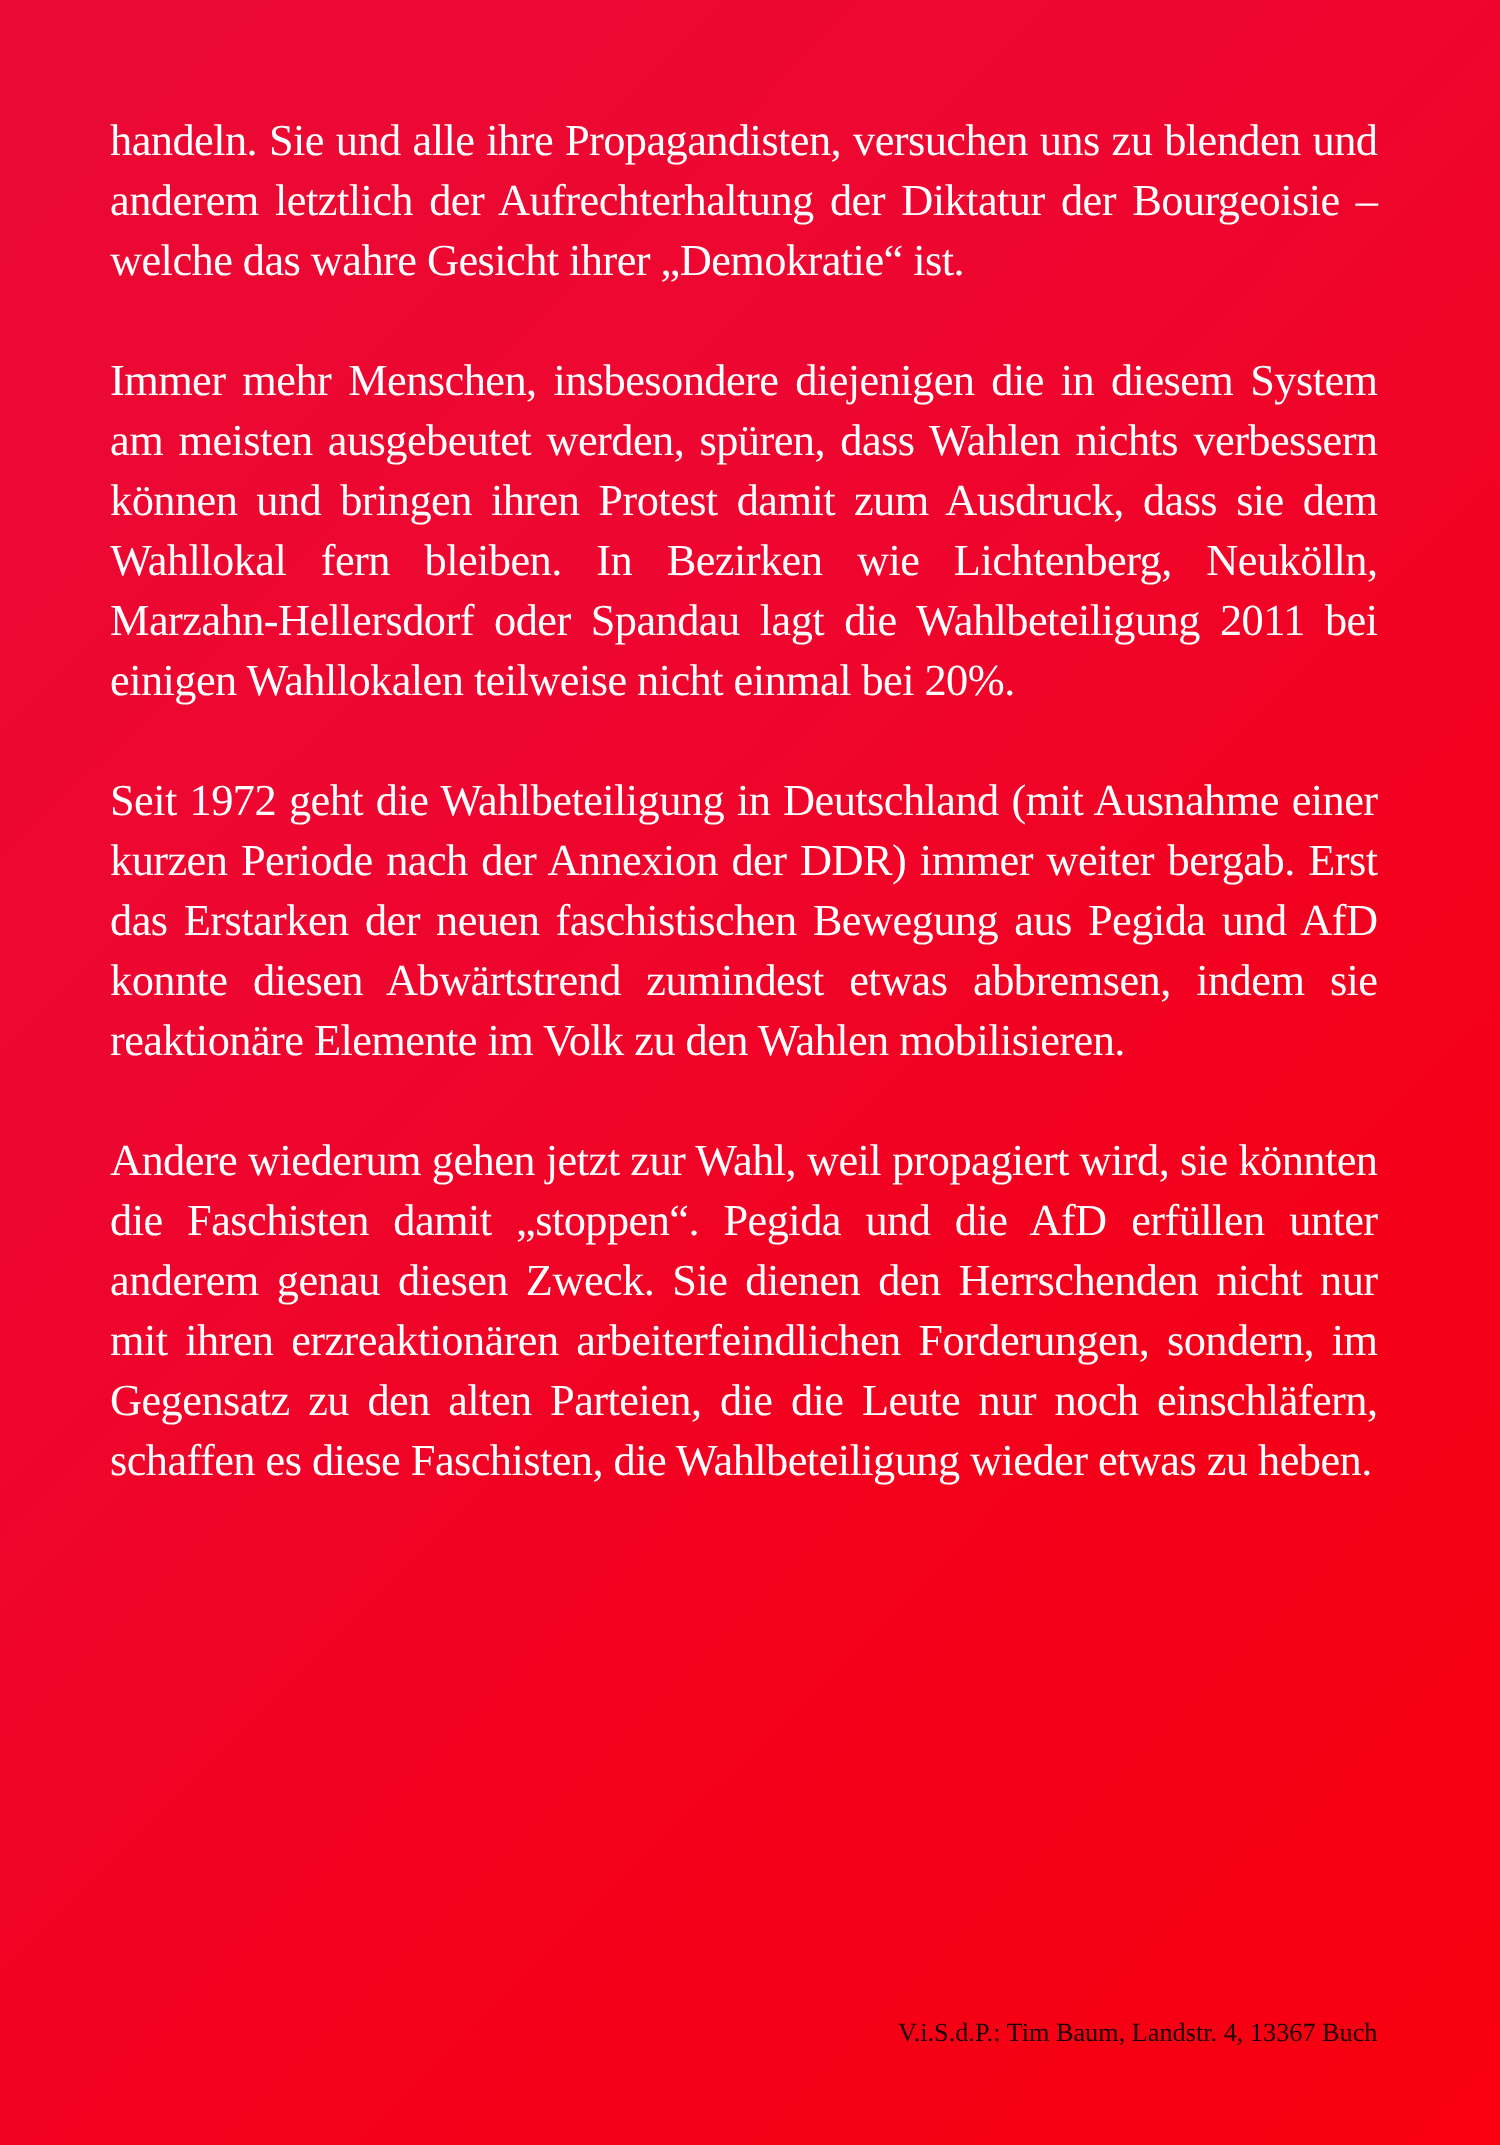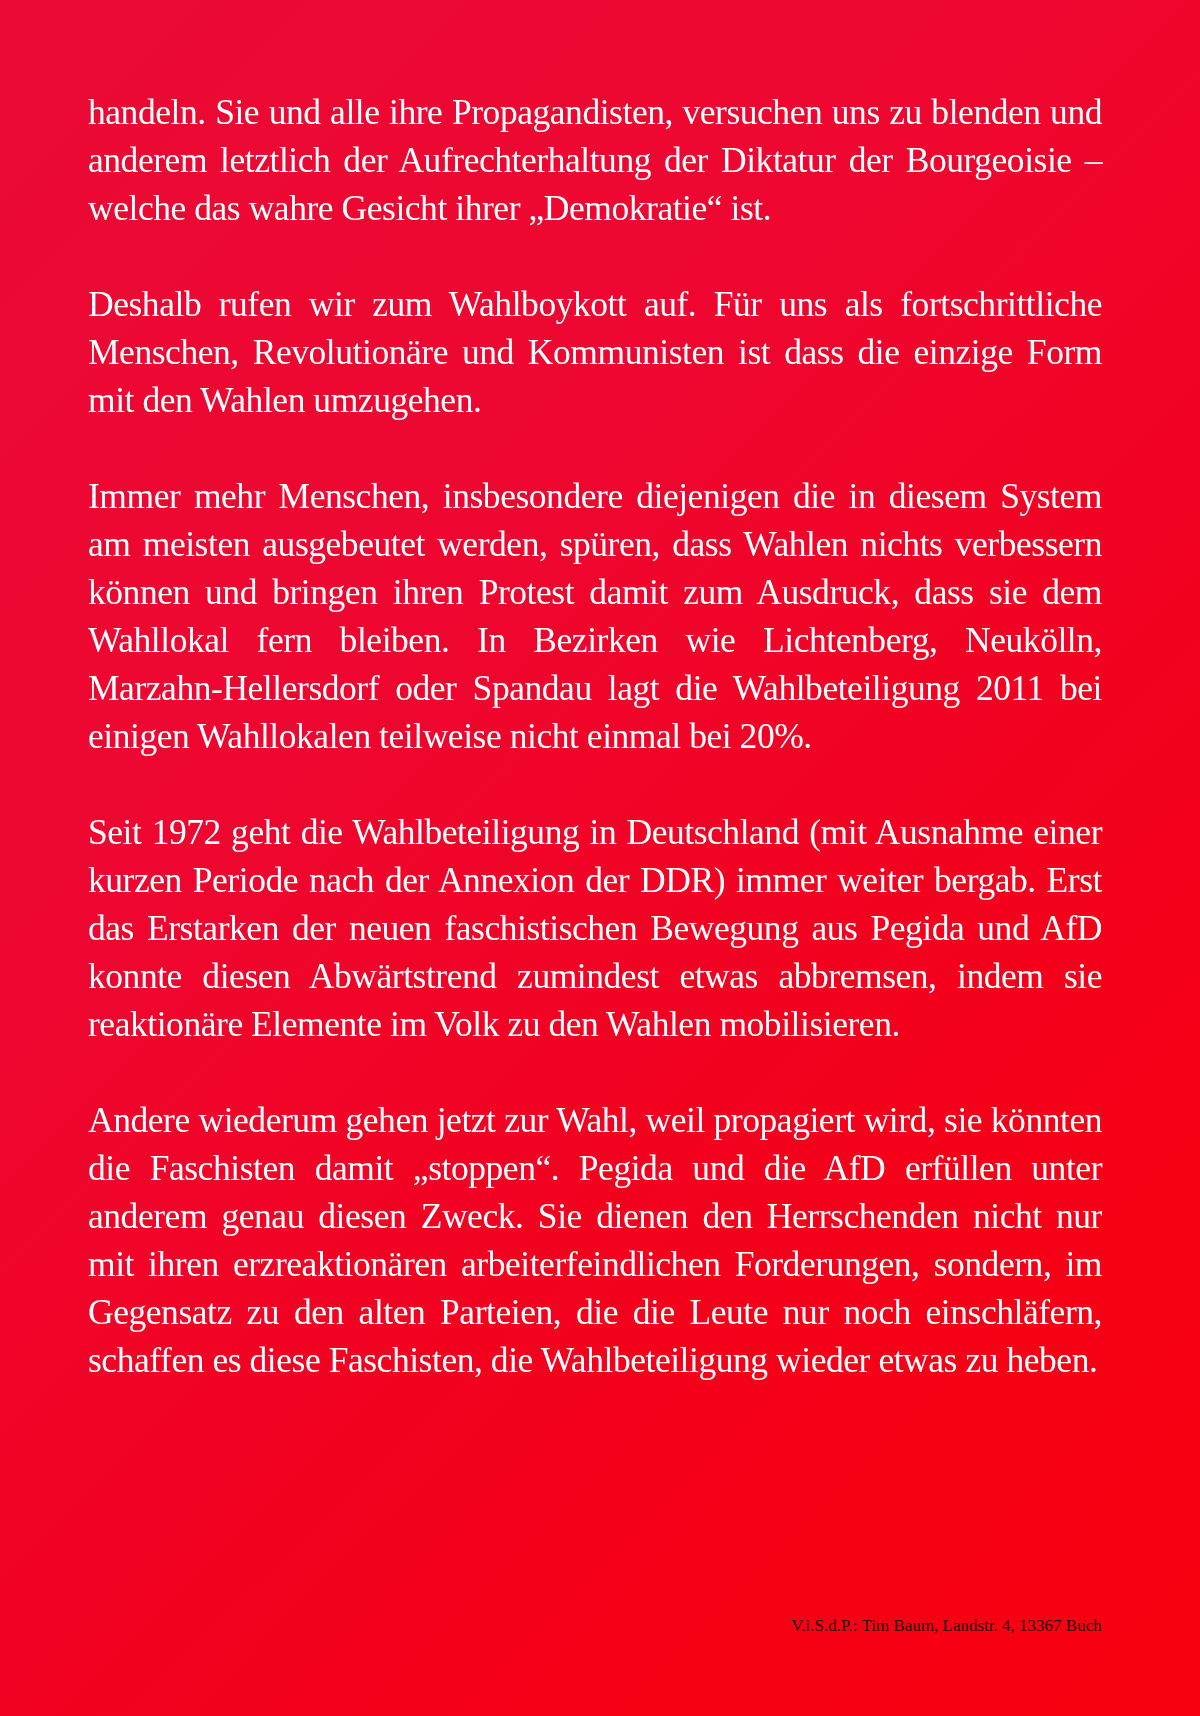--- a/index.html
+++ b/index.html
@@ -32,29 +32,28 @@
     }
     .para + .para {
       margin-top: 48px;
     }
     .footer {
       position: absolute;
       right: 98px;
       top: 1613px;
       color: #1a0000;
       font-family: "Liberation Serif", "DejaVu Serif", serif;
-      font-size: 17px;
+      font-size: 21px;
       line-height: 26px;
       white-space: nowrap;
     }
   </style>
 </head>
 <body>
 
 <div class="page">
   <p class="para">handeln.  Sie und alle ihre Propagandisten, versuchen uns zu blenden und anderem letztlich der Aufrechterhaltung der Diktatur der Bourgeoisie – welche das wahre Gesicht ihrer „Demokratie“ ist.</p>
-  <p class="para">Deshalb rufen wir zum Wahlboykott auf. Für uns als fortschrittliche Menschen, Revolutionäre und Kommunisten ist dass die einzige Form mit den Wahlen umzugehen.</p>
   <p class="para">Immer mehr Menschen, insbesondere diejenigen die in diesem System am meisten ausgebeutet werden, spüren, dass Wahlen nichts verbessern können und bringen ihren Protest damit zum Ausdruck, dass sie dem Wahllokal fern bleiben. In Bezirken wie Lichtenberg, Neukölln, Marzahn-Hellersdorf oder Spandau lagt die Wahlbeteiligung 2011 bei einigen Wahllokalen teilweise nicht einmal bei 20%.</p>
   <p class="para">Seit 1972 geht die Wahlbeteiligung in Deutschland (mit Ausnahme einer kurzen Periode nach der Annexion der DDR) immer weiter bergab. Erst das Erstarken der neuen faschistischen Bewegung aus Pegida und AfD konnte diesen Abwärtstrend zumindest etwas abbremsen, indem sie reaktionäre Elemente im Volk zu den Wahlen mobilisieren.</p>
   <p class="para">Andere wiederum gehen jetzt zur Wahl, weil propagiert wird, sie könnten die Faschisten damit „stoppen“. Pegida und die AfD erfüllen unter anderem genau diesen Zweck. Sie dienen den Herrschenden nicht nur mit ihren erzreaktionären arbeiterfeindlichen Forderungen, sondern, im Gegensatz zu den alten Parteien, die die Leute nur noch einschläfern, schaffen es diese Faschisten, die Wahlbeteiligung wieder etwas zu heben.</p>
 </div>
 
 <div class="footer">V.i.S.d.P.: Tim Baum, Landstr. 4, 13367 Buch</div>
 
 </body></html>

